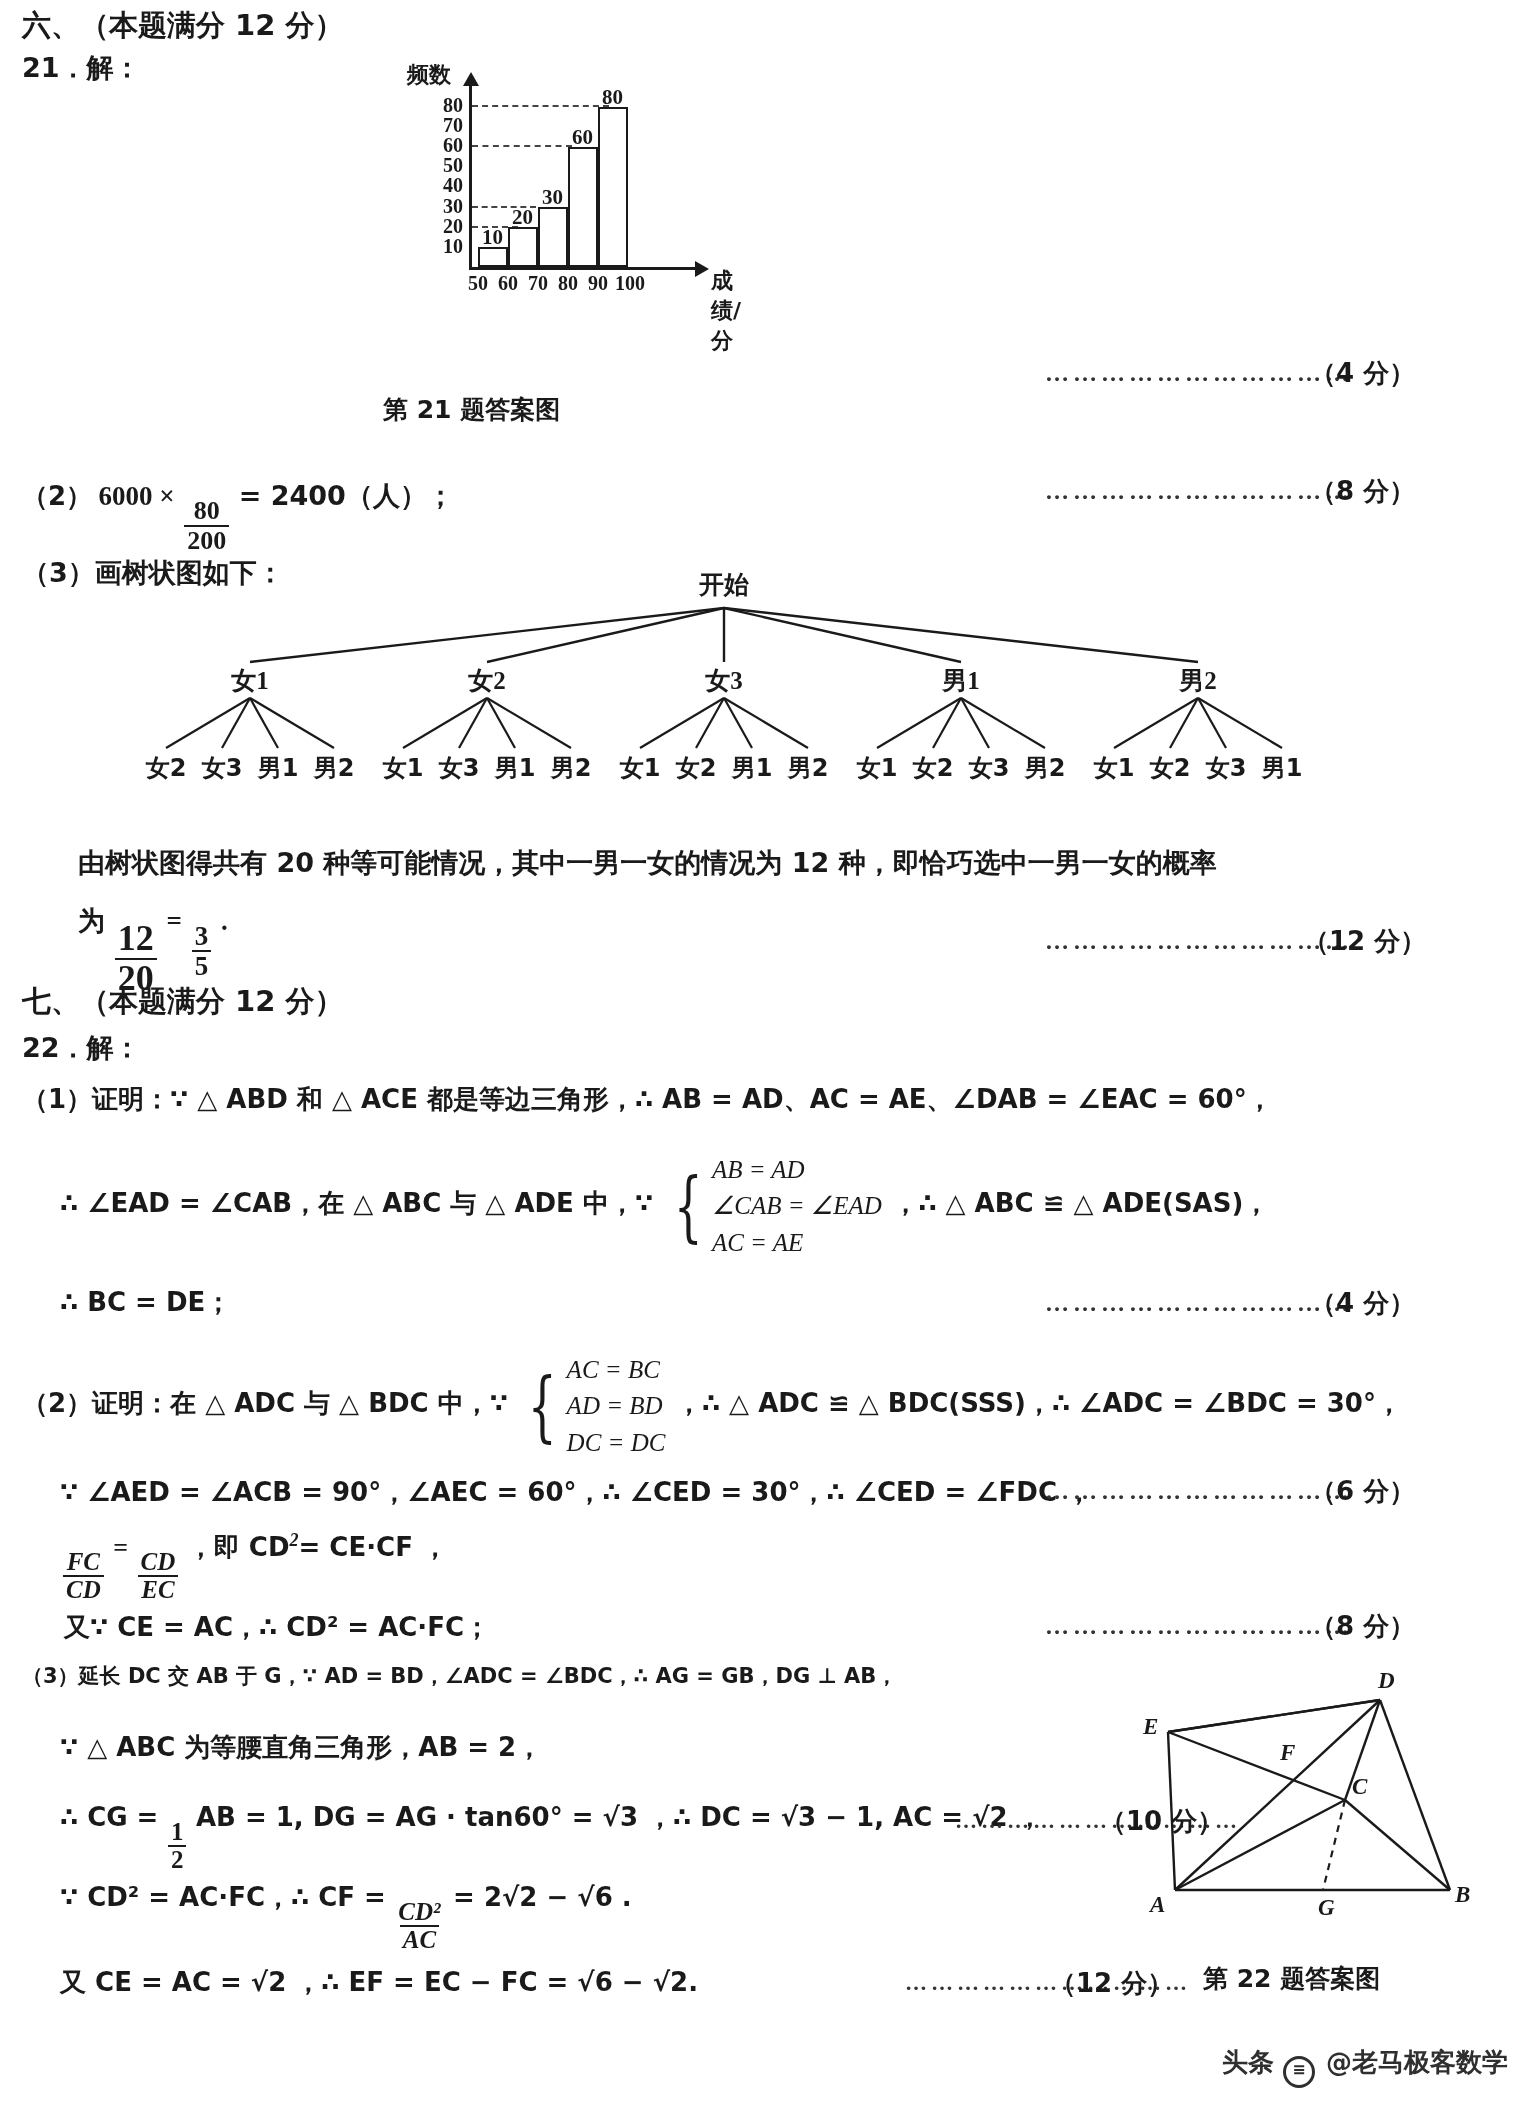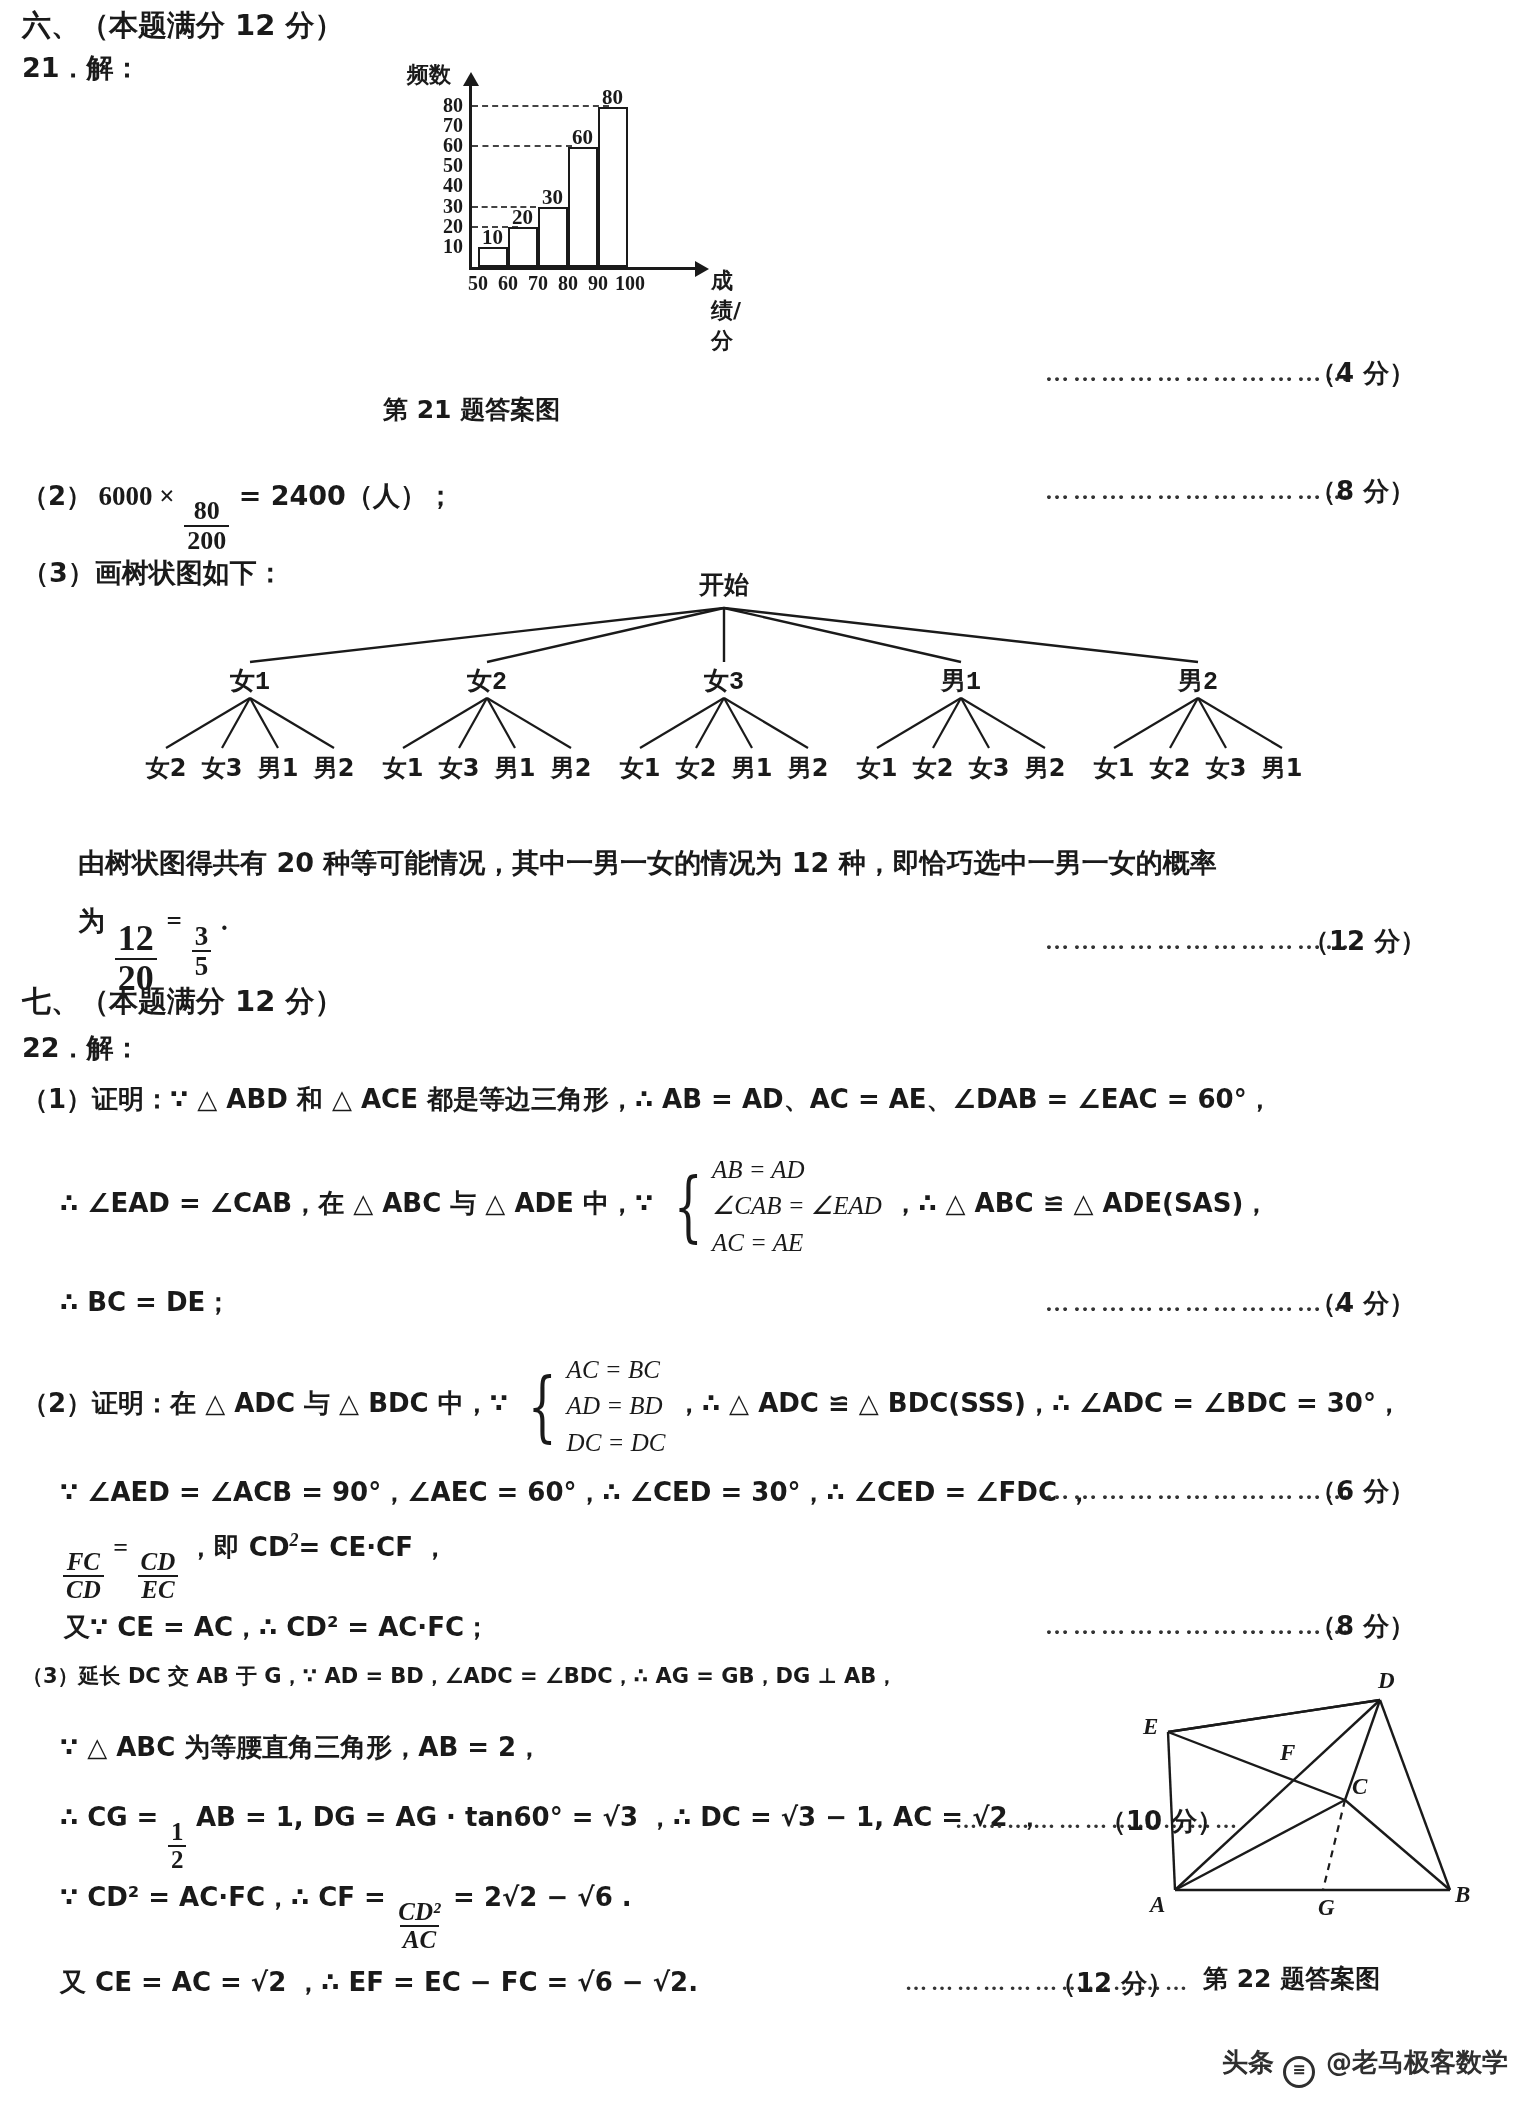--- a/index.html
+++ b/index.html
@@ -29,21 +29,21 @@
   #hist{position:absolute;left:395px;top:70px;width:360px;height:230px;}
   .axis{position:absolute;background:#1a1a1a;}
   .bar{position:absolute;border:2px solid #1a1a1a;background:#fff;box-sizing:border-box;}
   .barlab{position:absolute;font-size:21px;font-weight:700;font-family:"Liberation Serif",serif;}
   .ytick{position:absolute;font-size:20px;font-weight:700;text-align:right;width:34px;font-family:"Liberation Serif",serif;}
   .xtick{position:absolute;font-size:20px;font-weight:700;font-family:"Liberation Serif",serif;}
   .dash{position:absolute;height:0;border-top:2px dashed #444;}
 
   
   #tree{position:absolute;left:120px;top:570px;width:1180px;height:225px;}
-  .node{position:absolute;font-size:25px;font-weight:700;font-family:Liberation Mono, monospace;white-space:nowrap;transform:translateX(-50%);}
+  .node{position:absolute;font-size:25px;font-weight:700;font-family:Liberation Serif, serif;white-space:nowrap;transform:translateX(-50%);}
   .leaf{position:absolute;font-size:24px;font-weight:700;font-family:"DejaVu Sans",sans-serif;white-space:nowrap;transform:translateX(-50%);}
 
   
   #geofig{position:absolute;left:1140px;top:1690px;width:330px;height:270px;}
   .geolab{position:absolute;font-size:23px;font-style:italic;font-weight:700;font-family:"Liberation Serif",serif;}
 
   .wm{position:absolute;right:28px;bottom:18px;font-size:26px;font-weight:700;color:#2f2f2f;
       font-family:"DejaVu Sans","Liberation Sans",sans-serif;}
   .wmicon{display:inline-block;width:26px;height:26px;border-radius:50%;border:3px solid #2f2f2f;
       text-align:center;line-height:22px;font-size:16px;margin-right:2px;vertical-align:-4px;}

